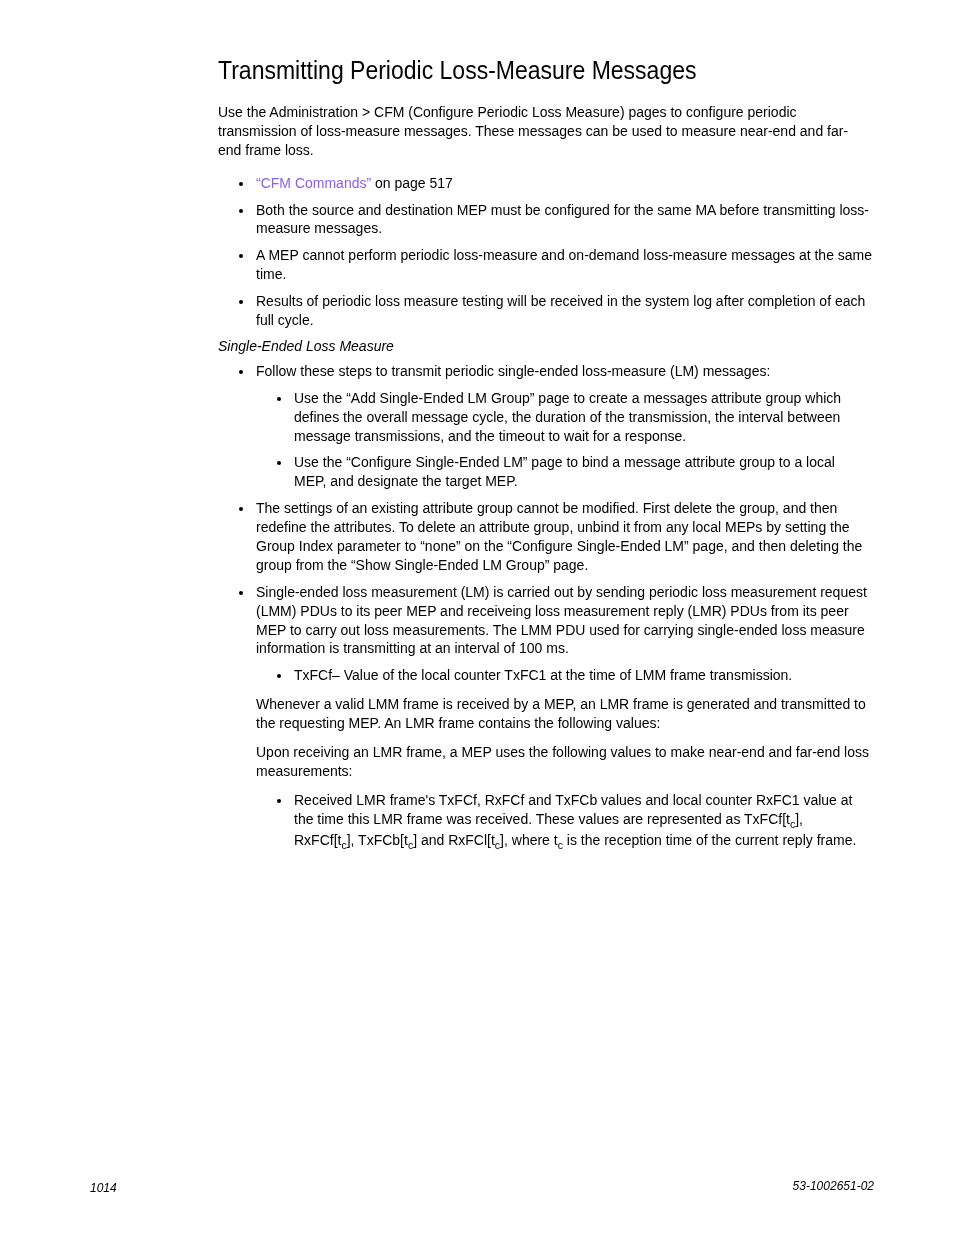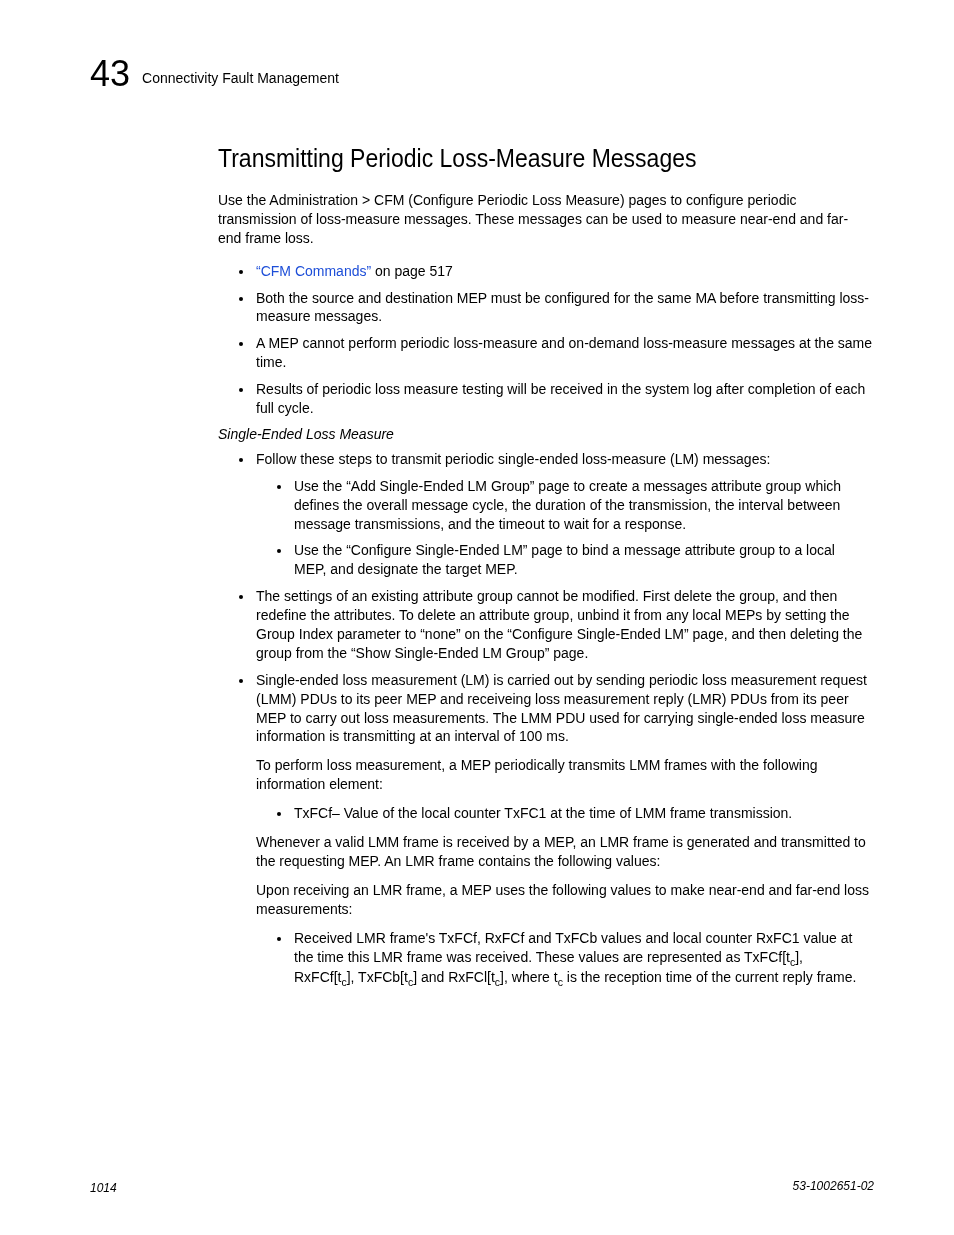--- a/index.html
+++ b/index.html
@@ -77,21 +77,21 @@
     list-style: disc;
     margin: 8px 12px 8px 0;
     padding-left: 36px;
   }
   ul.b2 > li {
     margin-bottom: 8px;
     line-height: 1.35;
     padding-left: 2px;
   }
   .link {
-    color: #1d4ed8;
+    color: #8b5cf6;
   }
   .li-para {
     margin: 10px 0 10px 0;
     line-height: 1.35;
   }
   .footer {
     position: absolute;
     bottom: 40px;
     left: 90px;
     right: 80px;
@@ -105,24 +105,20 @@
     text-align: right;
     line-height: 1.3;
   }
   .sub { font-size: 0.75em; vertical-align: sub; }
 </style>
 </head>
 <body>
 
 <div class="page">
 
-  <div class="header">
-    <span class="chapter-num">43</span>
-    <span class="header-title">Connectivity Fault Management</span>
-  </div>
 
   <div class="content">
 
     <h2 class="h2">Transmitting Periodic Loss-Measure Messages</h2>
 
     <p class="para">Use the Administration &gt; CFM (Configure Periodic Loss Measure) pages to configure periodic transmission of loss-measure messages. These messages can be used to measure near-end and far-end frame loss.</p>
 
     <ul class="b1">
       <li>
         <span class="link">“CFM Commands”</span><span> on page 517</span>
@@ -141,21 +137,20 @@
       <li>
         <span>Follow these steps to transmit periodic single-ended loss-measure (LM) messages:</span>
         <ul class="b2">
           <li>Use the “Add Single-Ended LM Group” page to create a messages attribute group which defines the overall message cycle, the duration of the transmission, the interval between message transmissions, and the timeout to wait for a response.</li>
           <li>Use the “Configure Single-Ended LM” page to bind a message attribute group to a local MEP, and designate the target MEP.</li>
         </ul>
       </li>
       <li>The settings of an existing attribute group cannot be modified. First delete the group, and then redefine the attributes. To delete an attribute group, unbind it from any local MEPs by setting the Group Index parameter to “none” on the “Configure Single-Ended LM” page, and then deleting the group from the “Show Single-Ended LM Group” page.</li>
       <li>
         <span>Single-ended loss measurement (LM) is carried out by sending periodic loss measurement request (LMM) PDUs to its peer MEP and receiveing loss measurement reply (LMR) PDUs from its peer MEP to carry out loss measurements. The LMM PDU used for carrying single-ended loss measure information is transmitting at an interval of 100 ms.</span>
-        <p class="li-para">To perform loss measurement, a MEP periodically transmits LMM frames with the following information element:</p>
         <ul class="b2">
           <li>TxFCf– Value of the local counter TxFC1 at the time of LMM frame transmission.</li>
         </ul>
         <p class="li-para">Whenever a valid LMM frame is received by a MEP, an LMR frame is generated and transmitted to the requesting MEP. An LMR frame contains the following values:</p>
         <p class="li-para">Upon receiving an LMR frame, a MEP uses the following values to make near-end and far-end loss measurements:</p>
         <ul class="b2">
           <li><span>Received LMR frame's TxFCf, RxFCf and TxFCb values and local counter RxFC1 value at the time this LMR frame was received. These values are represented as TxFCf[t</span><span class="sub">c</span><span>], RxFCf[t</span><span class="sub">c</span><span>], TxFCb[t</span><span class="sub">c</span><span>] and RxFCl[t</span><span class="sub">c</span><span>], where t</span><span class="sub">c</span><span> is the reception time of the current reply frame.</span></li>
         </ul>
       </li>
     </ul>

